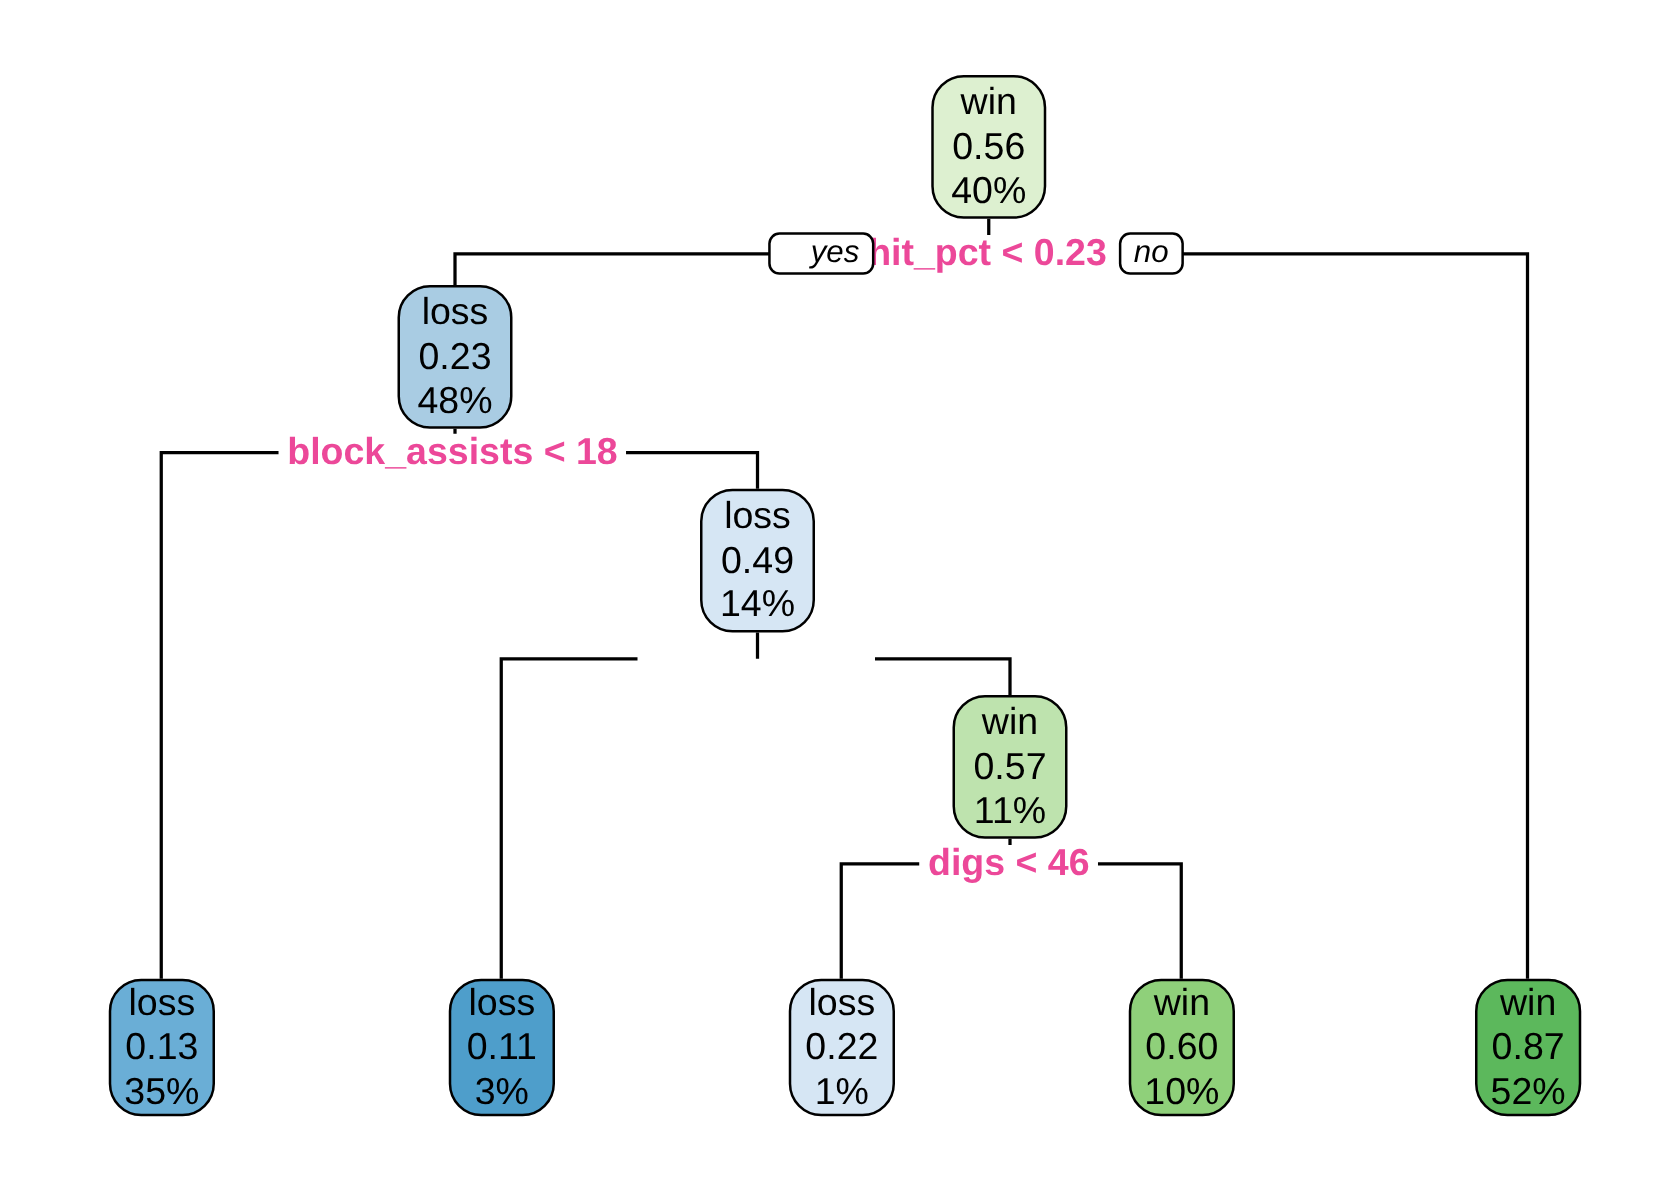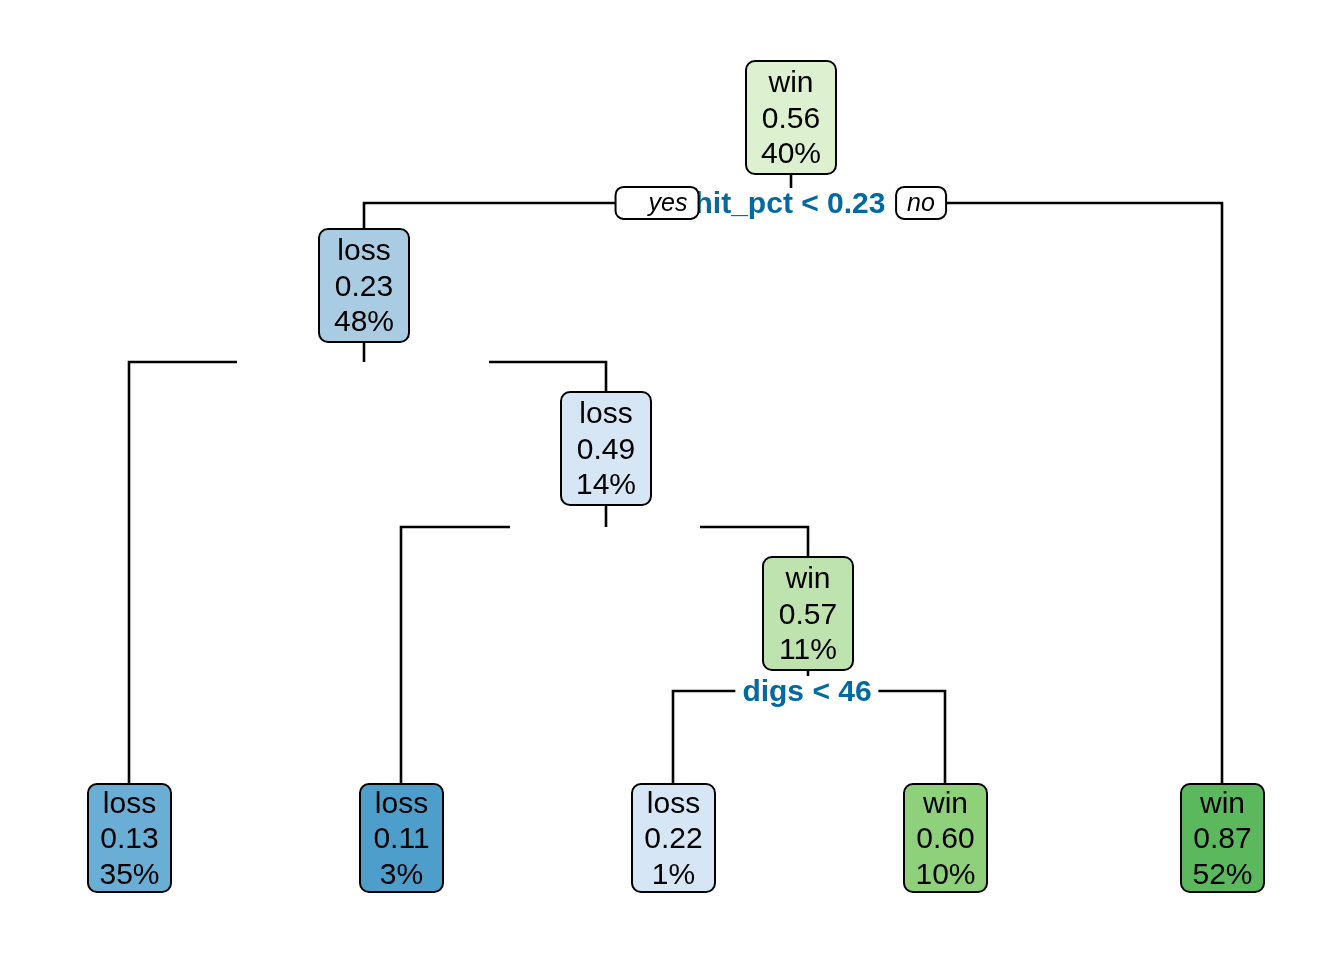--- a/index.html
+++ b/index.html
@@ -24,21 +24,21 @@
     left: 0;
     top: 0;
     width: 1344px;
     height: 960px;
     pointer-events: none;
   }
   .tree-node {
     position: absolute;
     box-sizing: border-box;
     border: 2.6px solid #000000;
-    border-radius: 10px;
+    border-radius: 26px;
     display: flex;
     flex-direction: column;
     align-items: center;
     justify-content: center;
     color: #000000;
     font-family: "Liberation Sans", sans-serif;
     font-size: 30px;
     line-height: 1.18;
     text-align: center;
     z-index: 3;
@@ -47,21 +47,21 @@
   .tree-node .node-prob,
   .tree-node .node-pct {
     display: block;
     white-space: nowrap;
   }
   .split-label {
     position: absolute;
     font-family: "Liberation Sans", sans-serif;
     font-weight: bold;
     font-size: 30px;
-    color: #0369a1;
+    color: #ec4899;
     white-space: nowrap;
     background: #ffffff;
     padding: 0 7px;
     line-height: 1;
     z-index: 4;
     transform: translate(-50%, -50%);
   }
   .yn-label {
     position: absolute;
     font-family: "Liberation Sans", sans-serif;
@@ -161,20 +161,21 @@
   </div>
 
   <div class="tree-node" style="left:1180px; top:783px; width:85px; height:110px; background:#5cb85c;">
     <span class="node-class">win</span>
     <span class="node-prob">0.87</span>
     <span class="node-pct">52%</span>
   </div>
 
   <div class="split-label" style="left:790px; top:203px;">hit_pct &lt; 0.23</div>
 
+  <div class="split-label" style="left:362px; top:362px;">block_assists &lt; 18</div>
 
 
   <div class="split-label" style="left:807px; top:691px;">digs &lt; 46</div>
 
   <div class="yn-label" style="left:657px; top:203px;padding-left:32px;">yes</div>
 
   <div class="yn-label" style="left:921px; top:203px;">no</div>
 
 </div>
 

